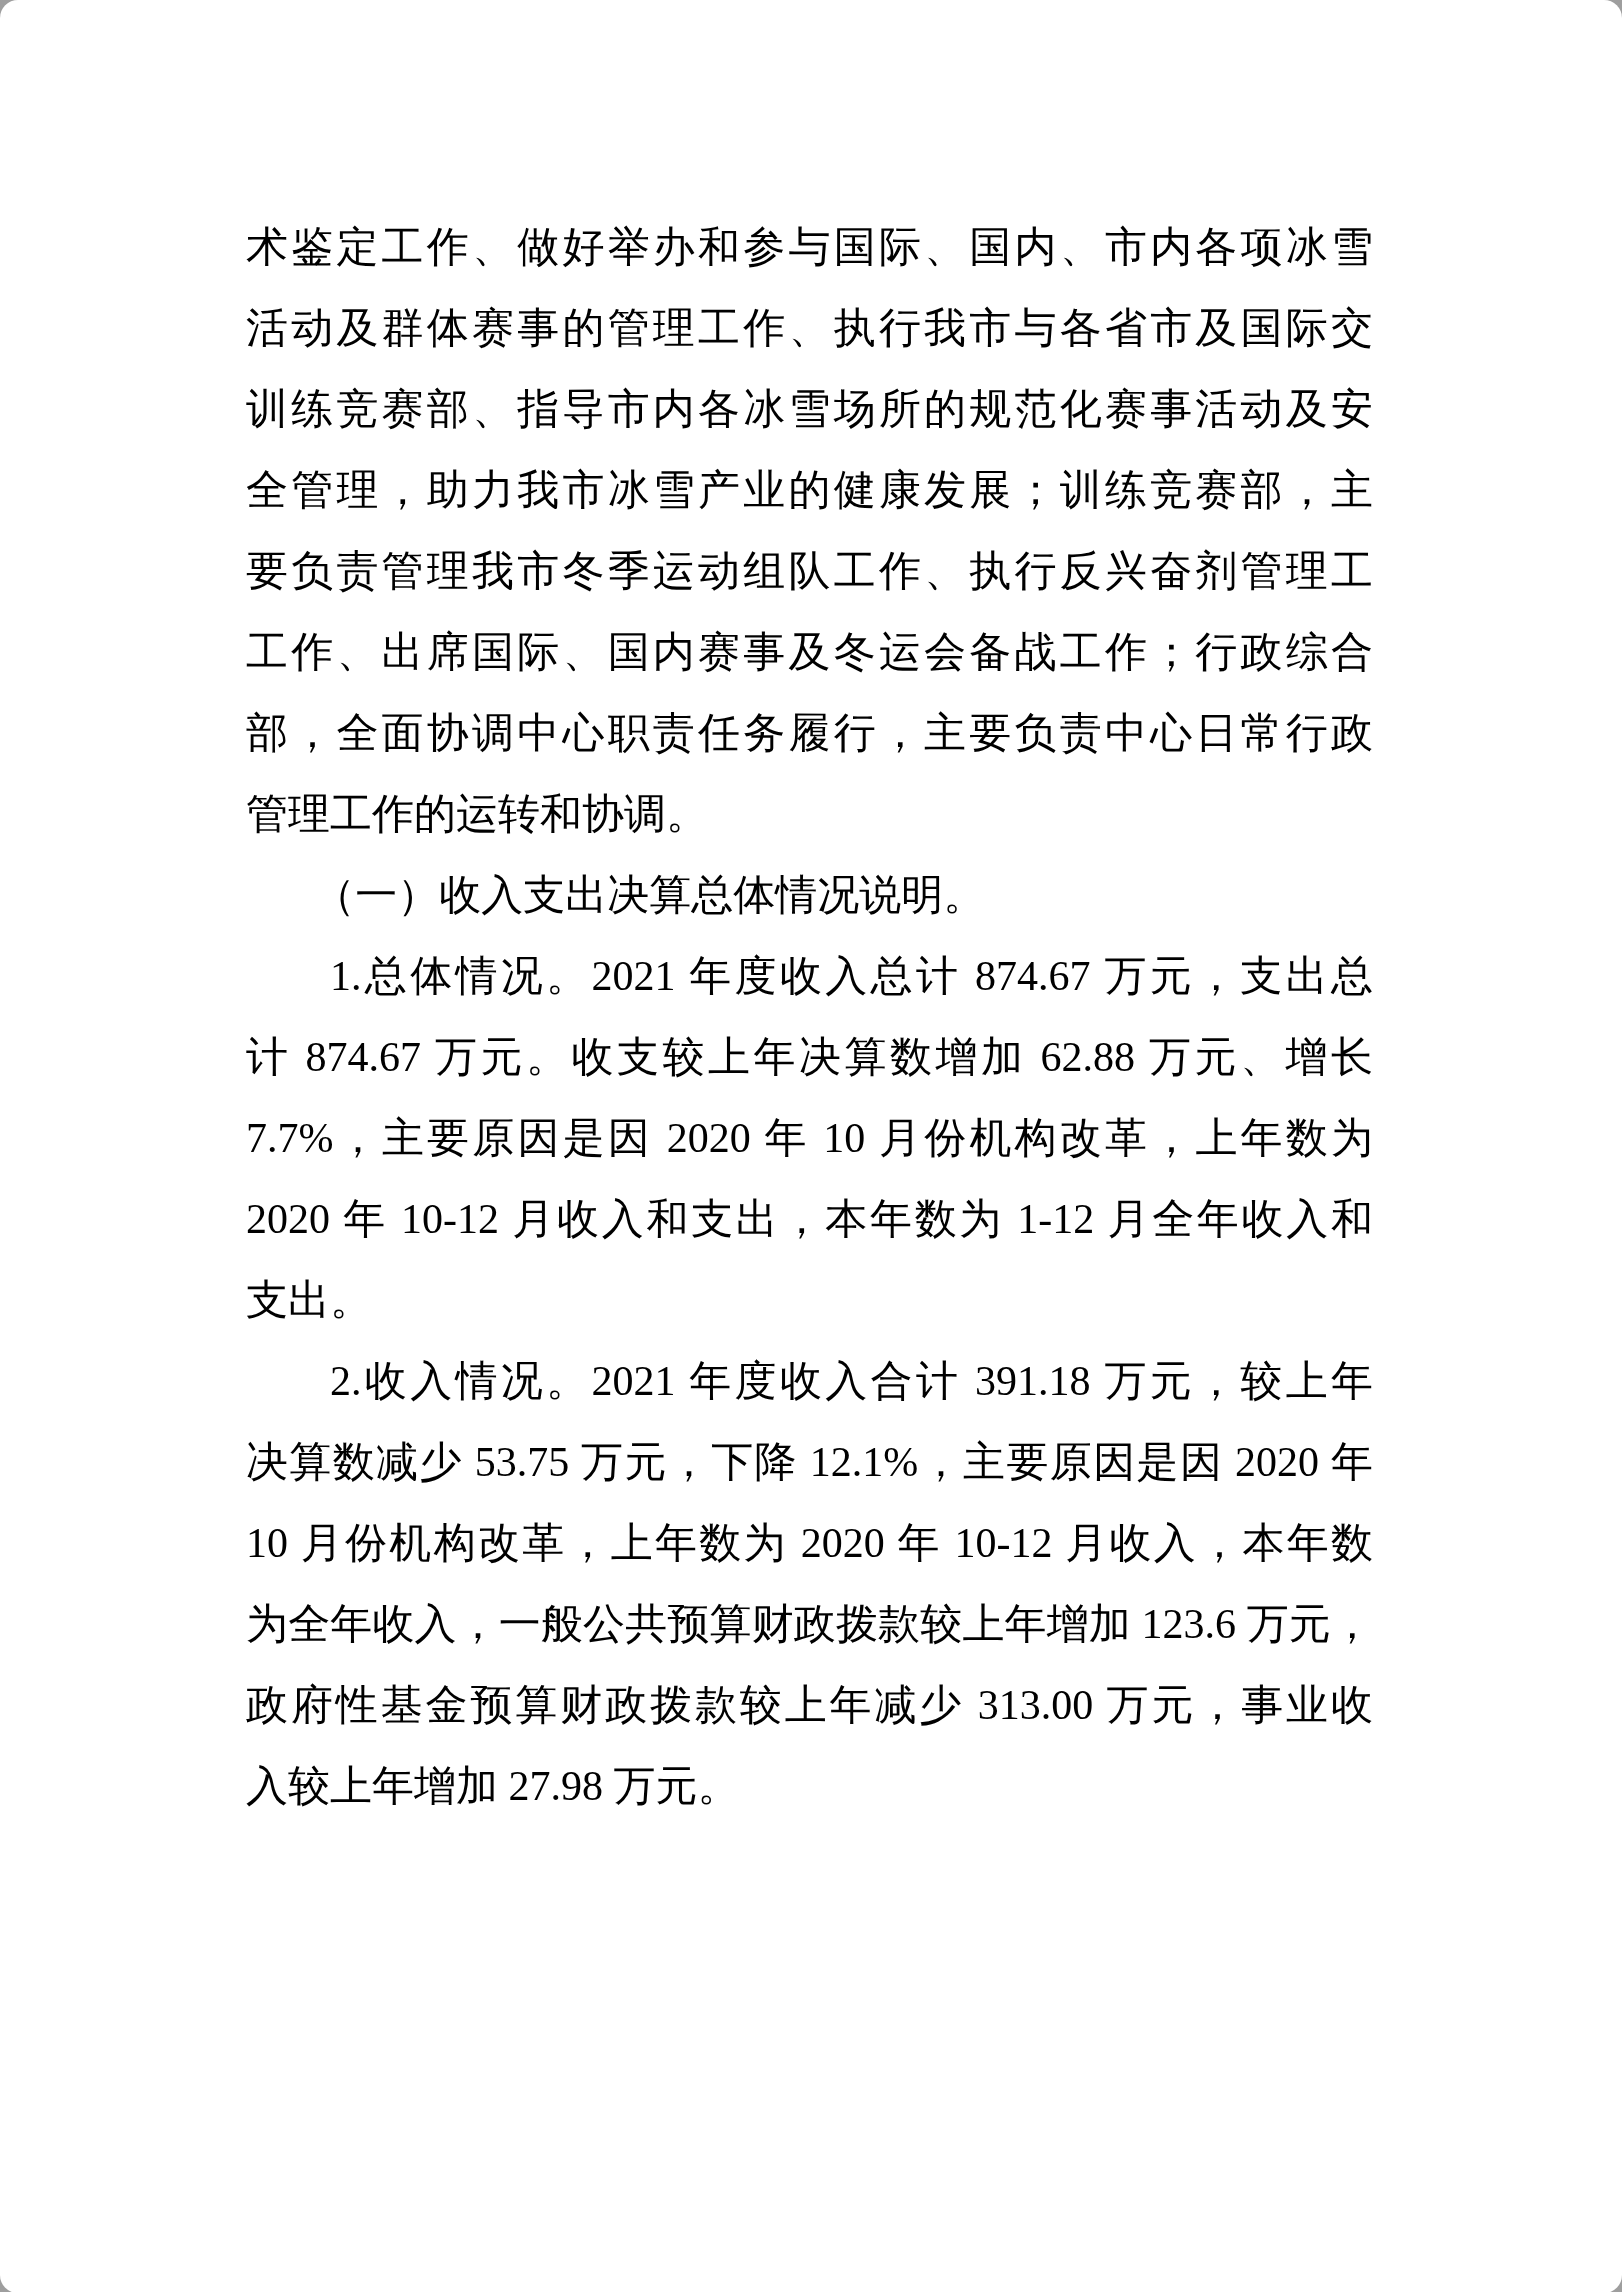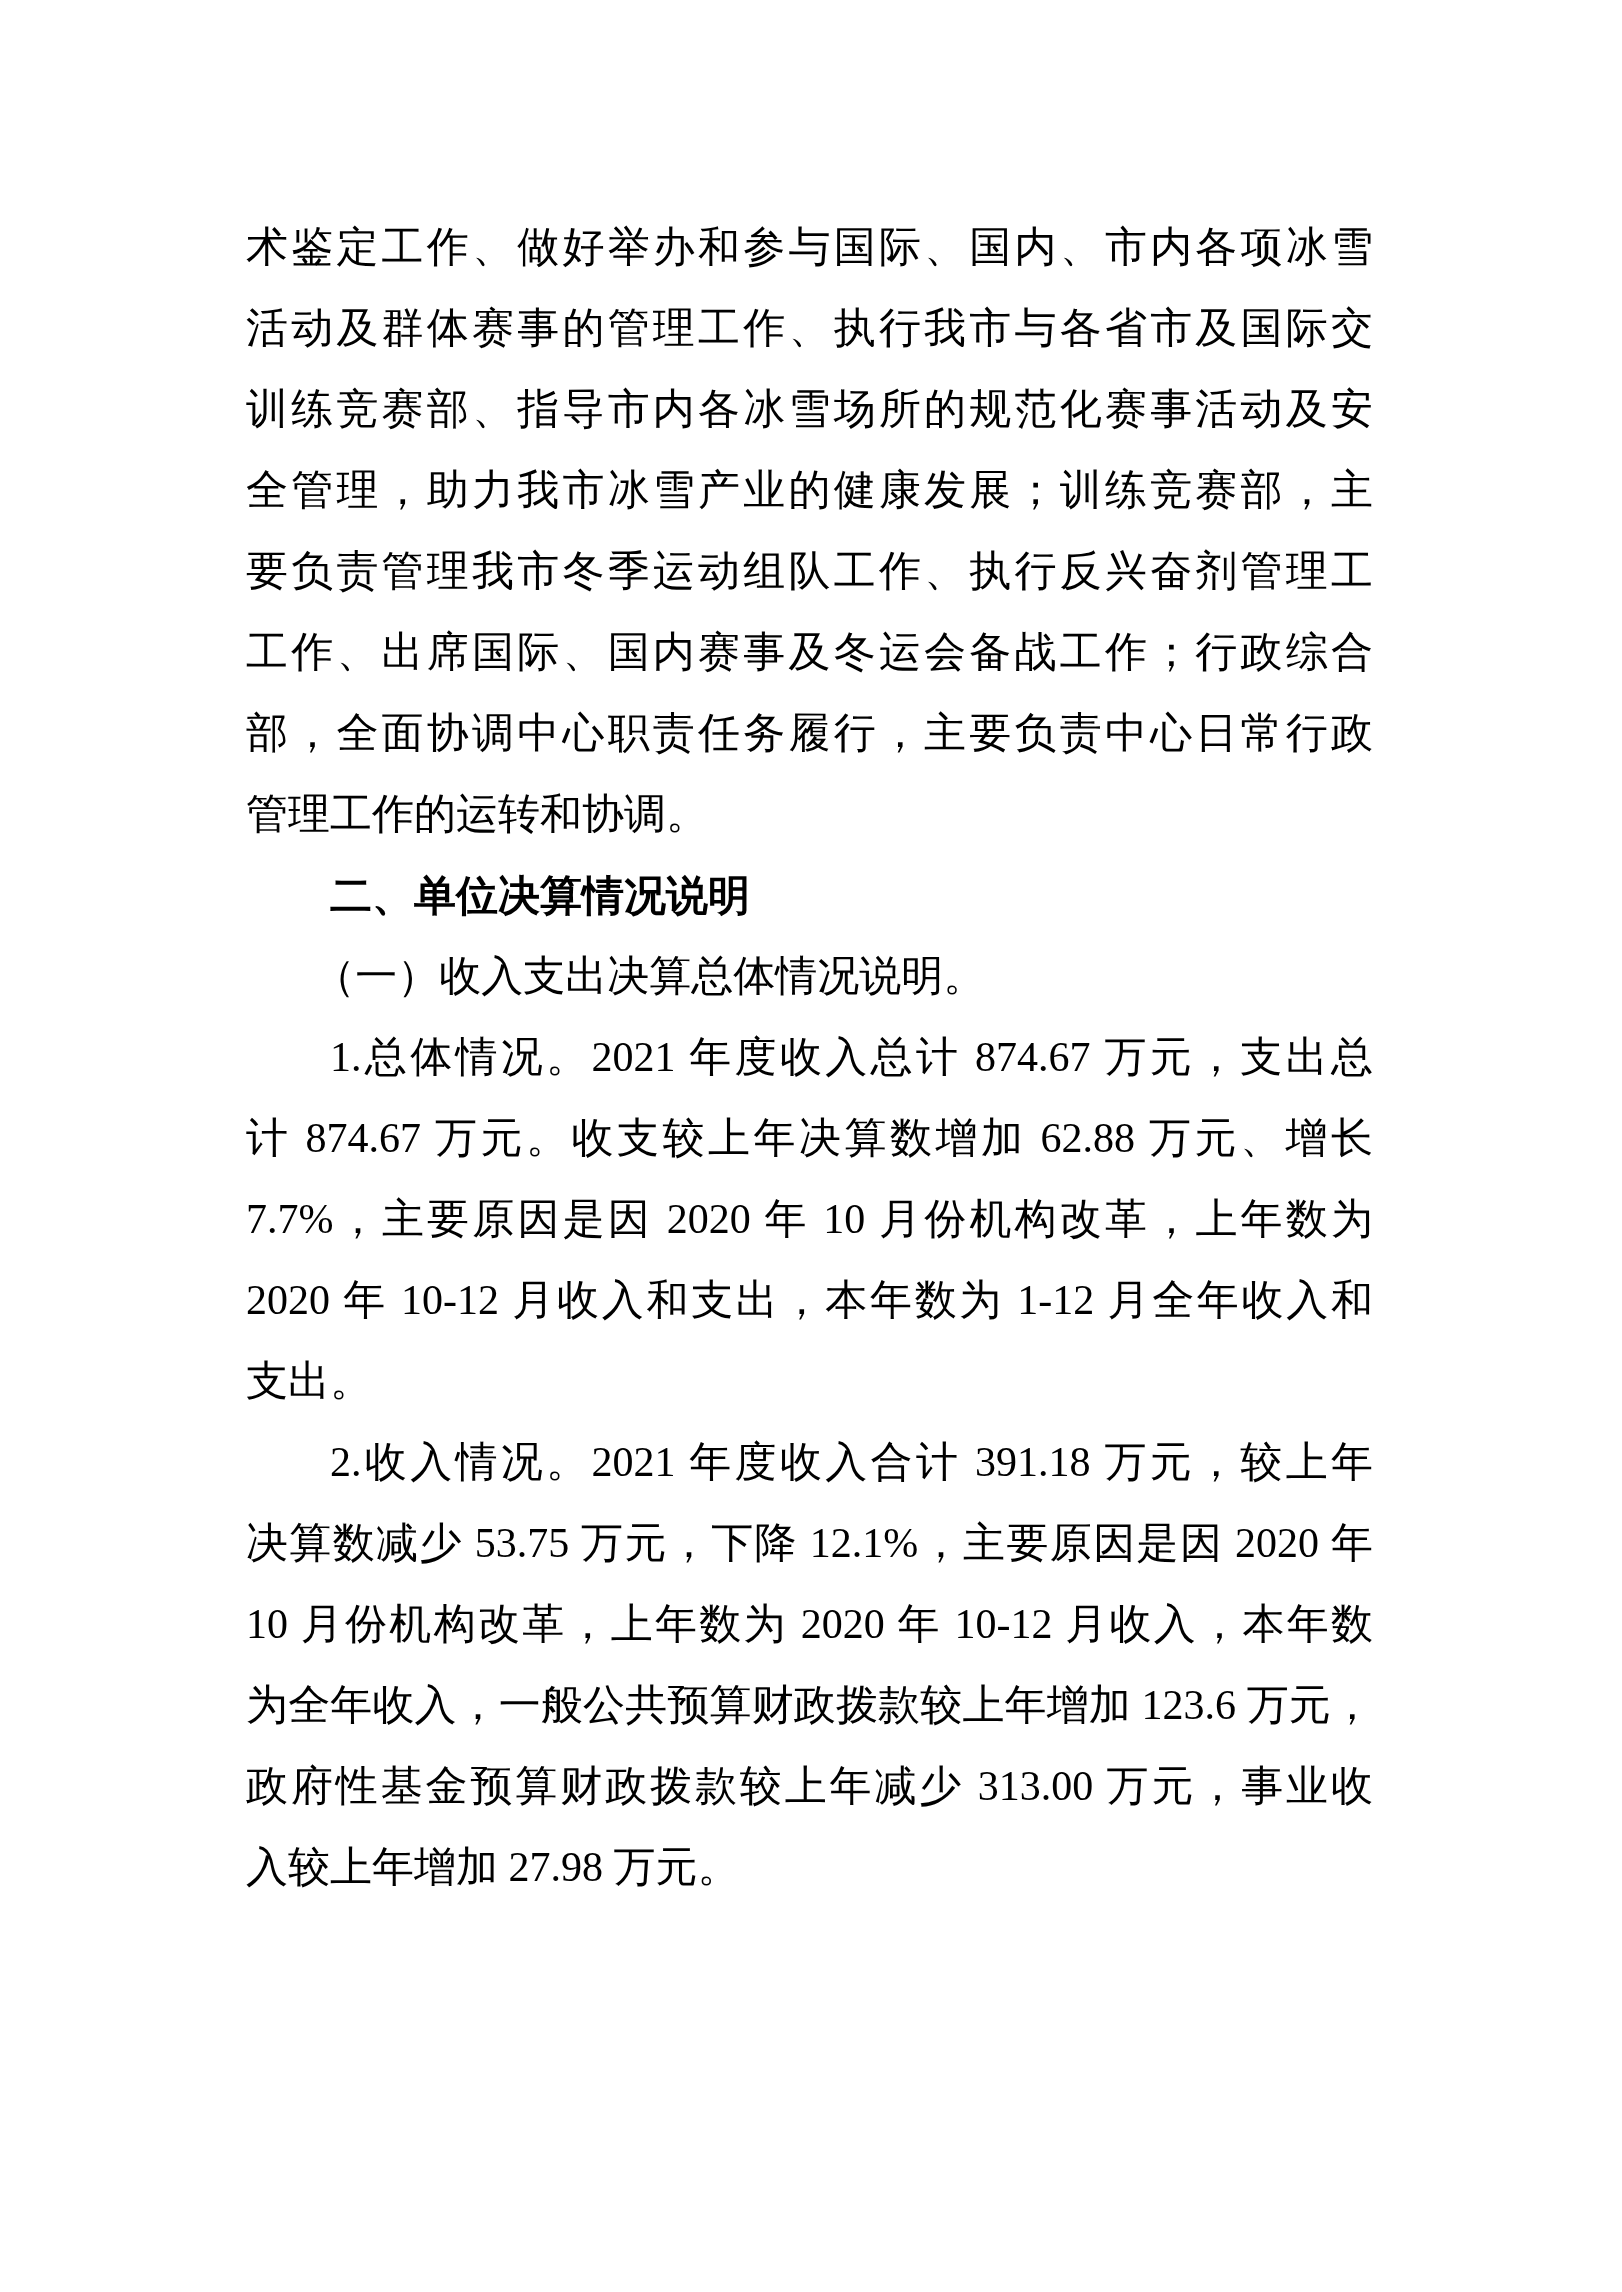--- a/index.html
+++ b/index.html
@@ -9,20 +9,21 @@
   }
   .page {
     position: relative;
     width: 1622px;
     height: 2293px;
     margin: 0 auto;
     background: #ffffff;
     color: #000000;
     font-family: "Liberation Serif", "DejaVu Serif", serif;
     overflow: hidden;
+    border-radius: 18px;
   }
   .text-column {
     position: absolute;
     left: 246px;
     top: 207px;
     width: 1127px;
     font-size: 42px;
     line-height: 81px;
     letter-spacing: 0;
   }
@@ -61,21 +62,20 @@
 
     <div class="line">术鉴定工作、做好举办和参与国际、国内、市内各项冰雪</div>
     <div class="line">活动及群体赛事的管理工作、执行我市与各省市及国际交</div>
     <div class="line">训练竞赛部、指导市内各冰雪场所的规范化赛事活动及安</div>
     <div class="line">全管理，助力我市冰雪产业的健康发展；训练竞赛部，主</div>
     <div class="line">要负责管理我市冬季运动组队工作、执行反兴奋剂管理工</div>
     <div class="line">工作、出席国际、国内赛事及冬运会备战工作；行政综合</div>
     <div class="line">部，全面协调中心职责任务履行，主要负责中心日常行政</div>
     <div class="line end">管理工作的运转和协调。</div>
 
-    <div class="line heading">二、单位决算情况说明</div>
 
     <div class="line subheading">（一）收入支出决算总体情况说明。</div>
 
     <div class="line indent">1.总体情况。2021 年度收入总计 874.67 万元，支出总</div>
     <div class="line">计 874.67 万元。收支较上年决算数增加 62.88 万元、增长</div>
     <div class="line">7.7%，主要原因是因 2020 年 10 月份机构改革，上年数为</div>
     <div class="line">2020 年 10-12 月收入和支出，本年数为 1-12 月全年收入和</div>
     <div class="line end">支出。</div>
 
     <div class="line indent">2.收入情况。2021 年度收入合计 391.18 万元，较上年</div>

